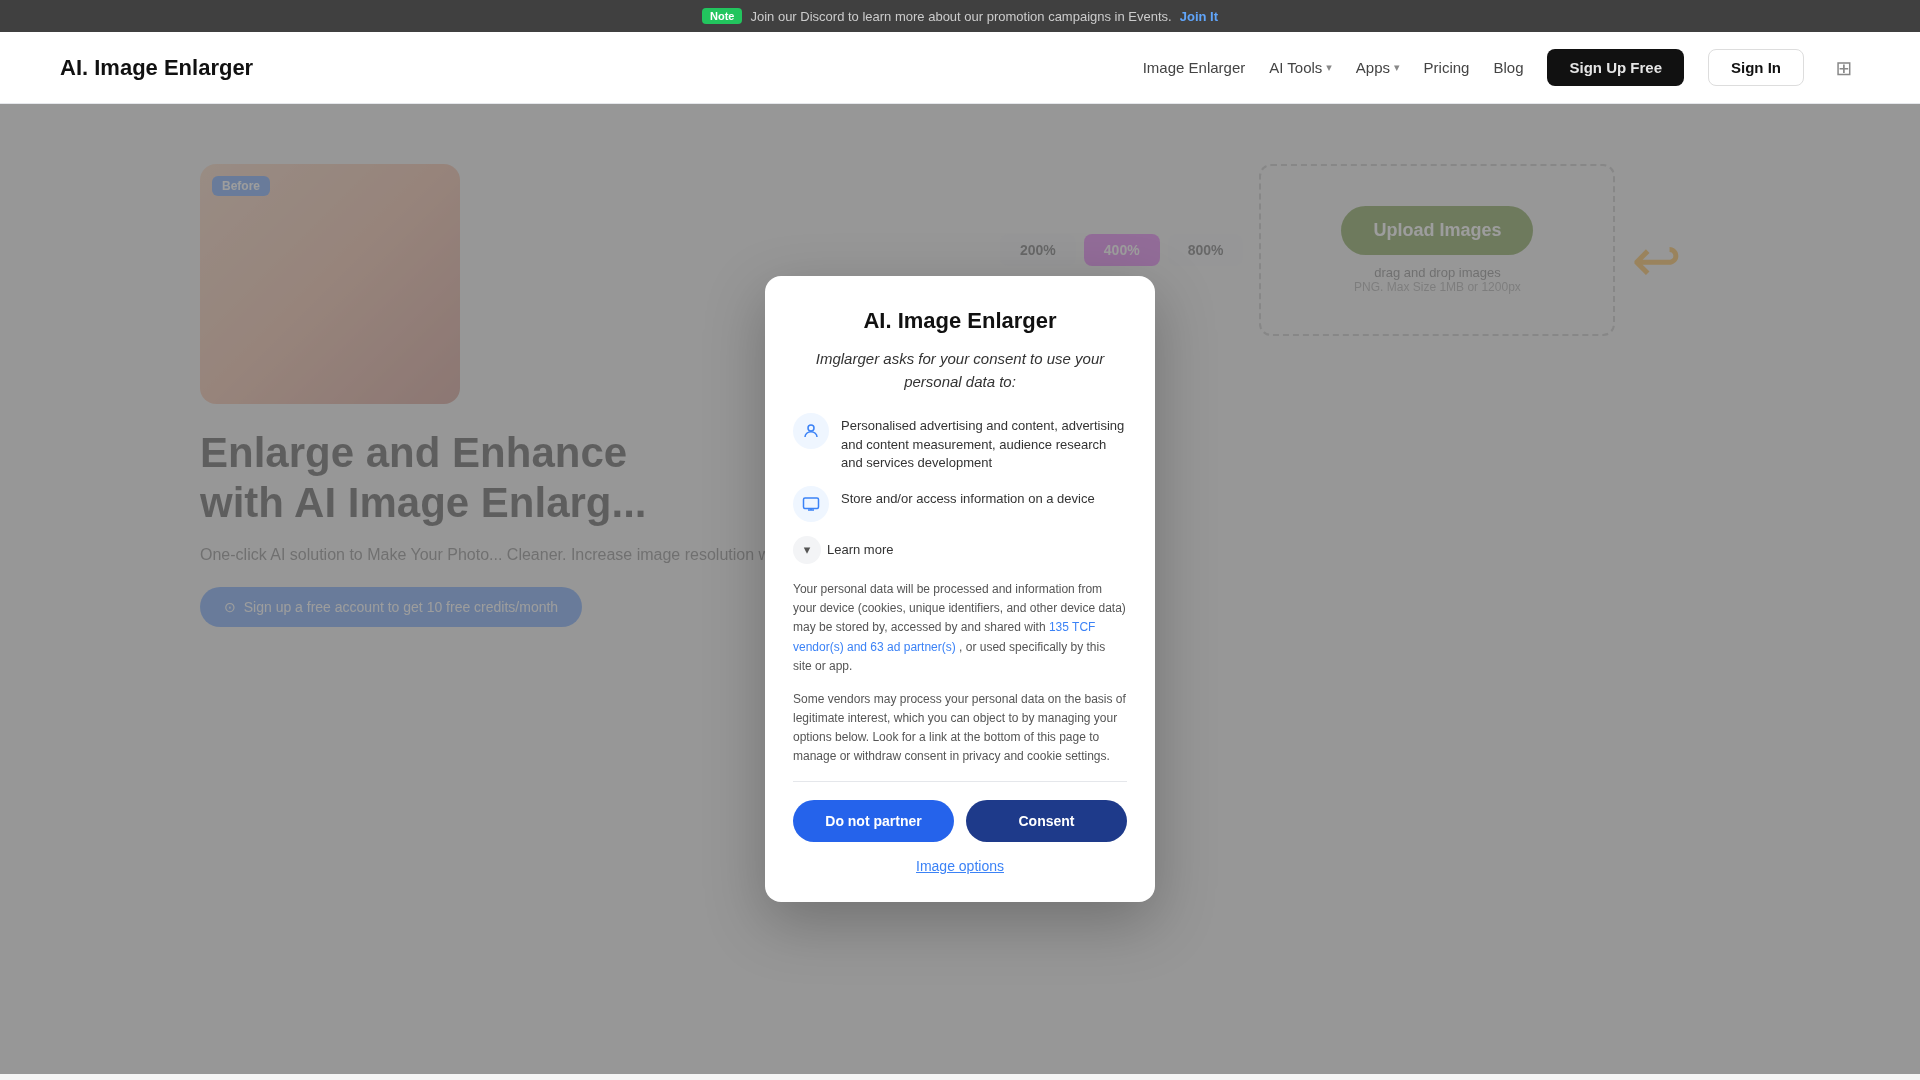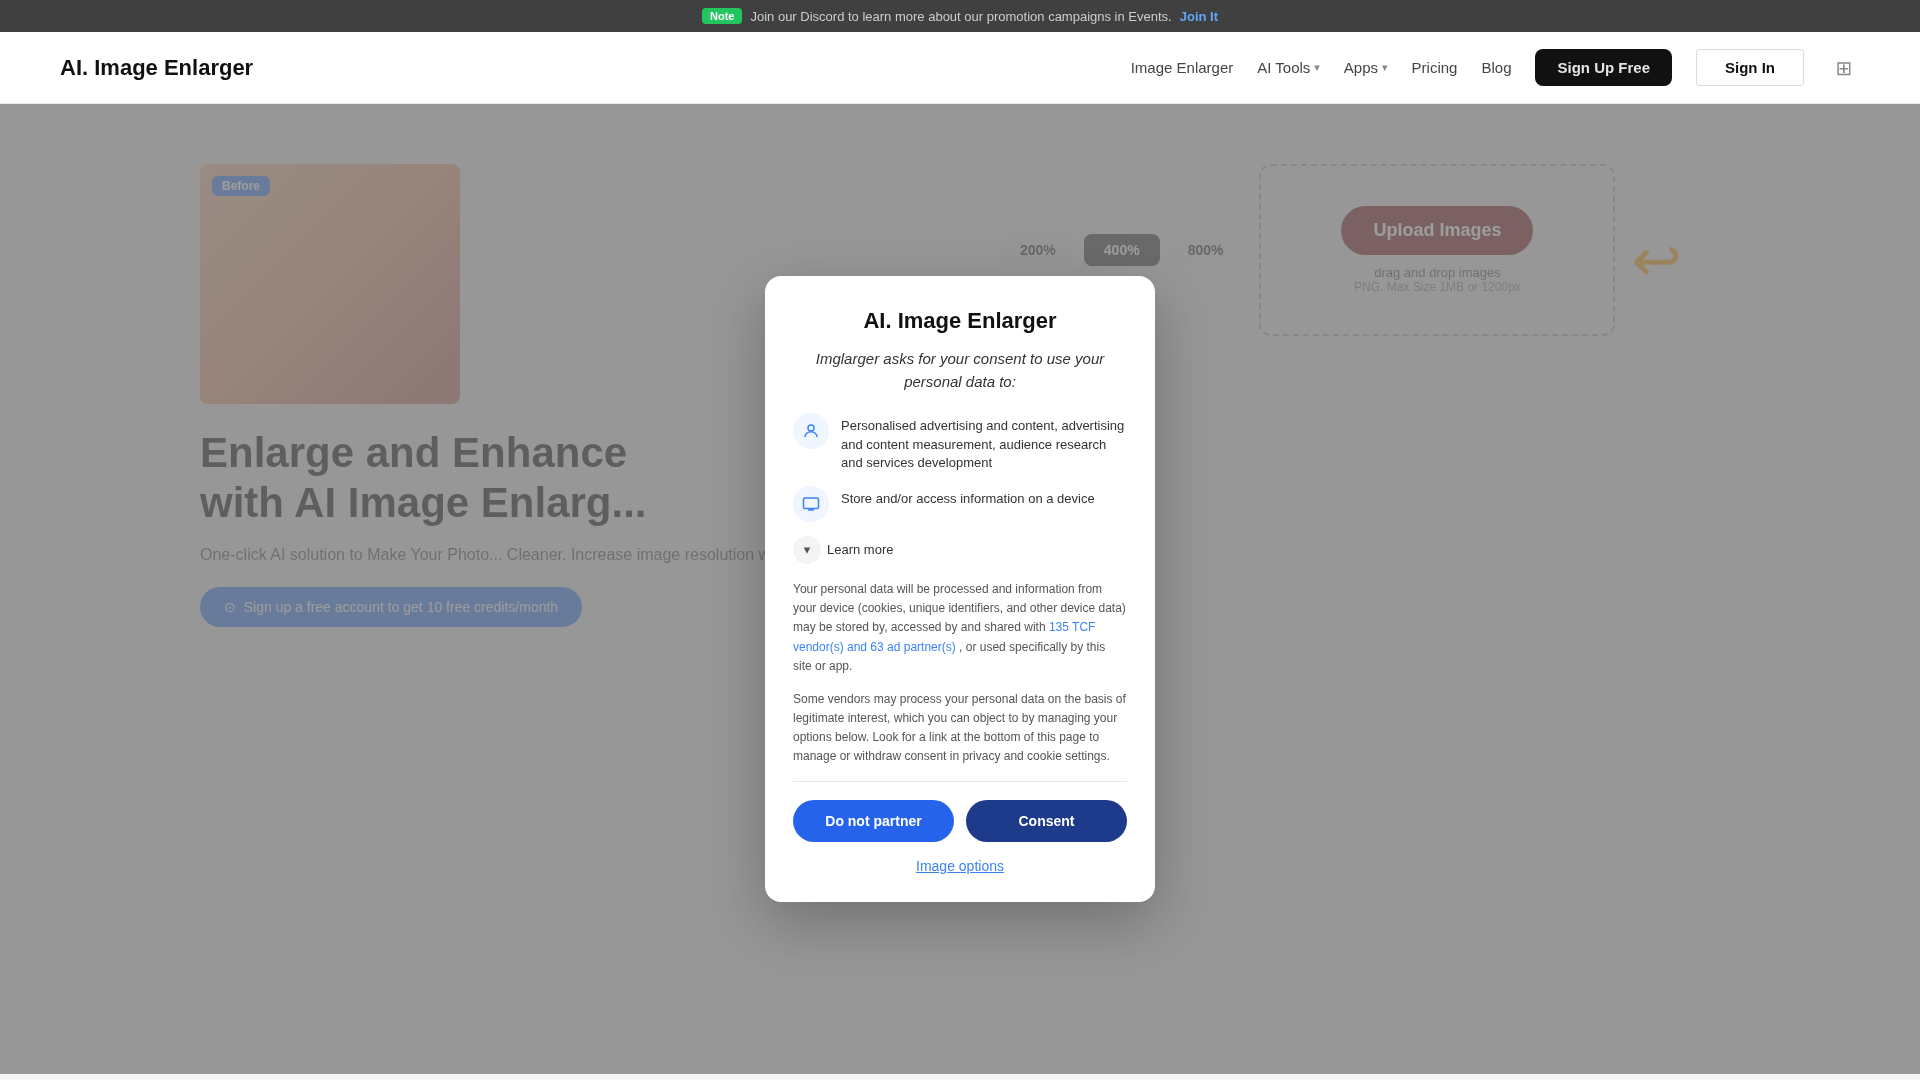--- a/index.html
+++ b/index.html
@@ -67,22 +67,22 @@
       padding: 10px 22px;
       border-radius: 8px;
       font-size: 15px;
       font-weight: 600;
       cursor: pointer;
     }
     .btn-signin {
       background: white;
       color: #111;
       border: 1.5px solid #ddd;
-      padding: 9px 28px;
-      border-radius: 3px;
+      padding: 9px 22px;
+      border-radius: 8px;
       font-size: 15px;
       font-weight: 600;
       cursor: pointer;
     }
     .discord-icon {
       width: 32px;
       height: 32px;
       display: flex;
       align-items: center;
       justify-content: center;
@@ -110,21 +110,21 @@
       padding: 60px 200px;
       gap: 80px;
     }
     .bg-left {
       flex: 1;
     }
     .bg-image {
       width: 260px;
       height: 240px;
       background: linear-gradient(135deg, #f0c0a0 0%, #e8a080 50%, #c07060 100%);
-      border-radius: 8px;
+      border-radius: 16px;
       position: relative;
     }
     .before-badge {
       position: absolute;
       top: 12px;
       left: 12px;
       background: #3b82f6;
       color: white;
       font-size: 12px;
       font-weight: 600;
@@ -163,42 +163,42 @@
       display: flex;
       align-items: center;
       gap: 16px;
     }
     .scale-buttons {
       display: flex;
       gap: 8px;
       align-items: center;
     }
     .scale-btn {
-      background: #404040;
+      background: #d946ef;
       color: white;
       border: none;
       padding: 8px 20px;
       border-radius: 8px;
       font-size: 14px;
       font-weight: 600;
       cursor: pointer;
     }
     .scale-btn.inactive {
       background: #e5e7eb;
       color: #333;
     }
     .upload-box {
       border: 2px dashed #aaa;
       border-radius: 12px;
       padding: 40px 80px;
       text-align: center;
       color: #555;
     }
     .upload-btn {
-      background: #7f1d1d;
+      background: #4d7c0f;
       color: white;
       border: none;
       padding: 14px 32px;
       border-radius: 30px;
       font-size: 18px;
       font-weight: 700;
       cursor: pointer;
     }
     .arrow-icon {
       font-size: 60px;

